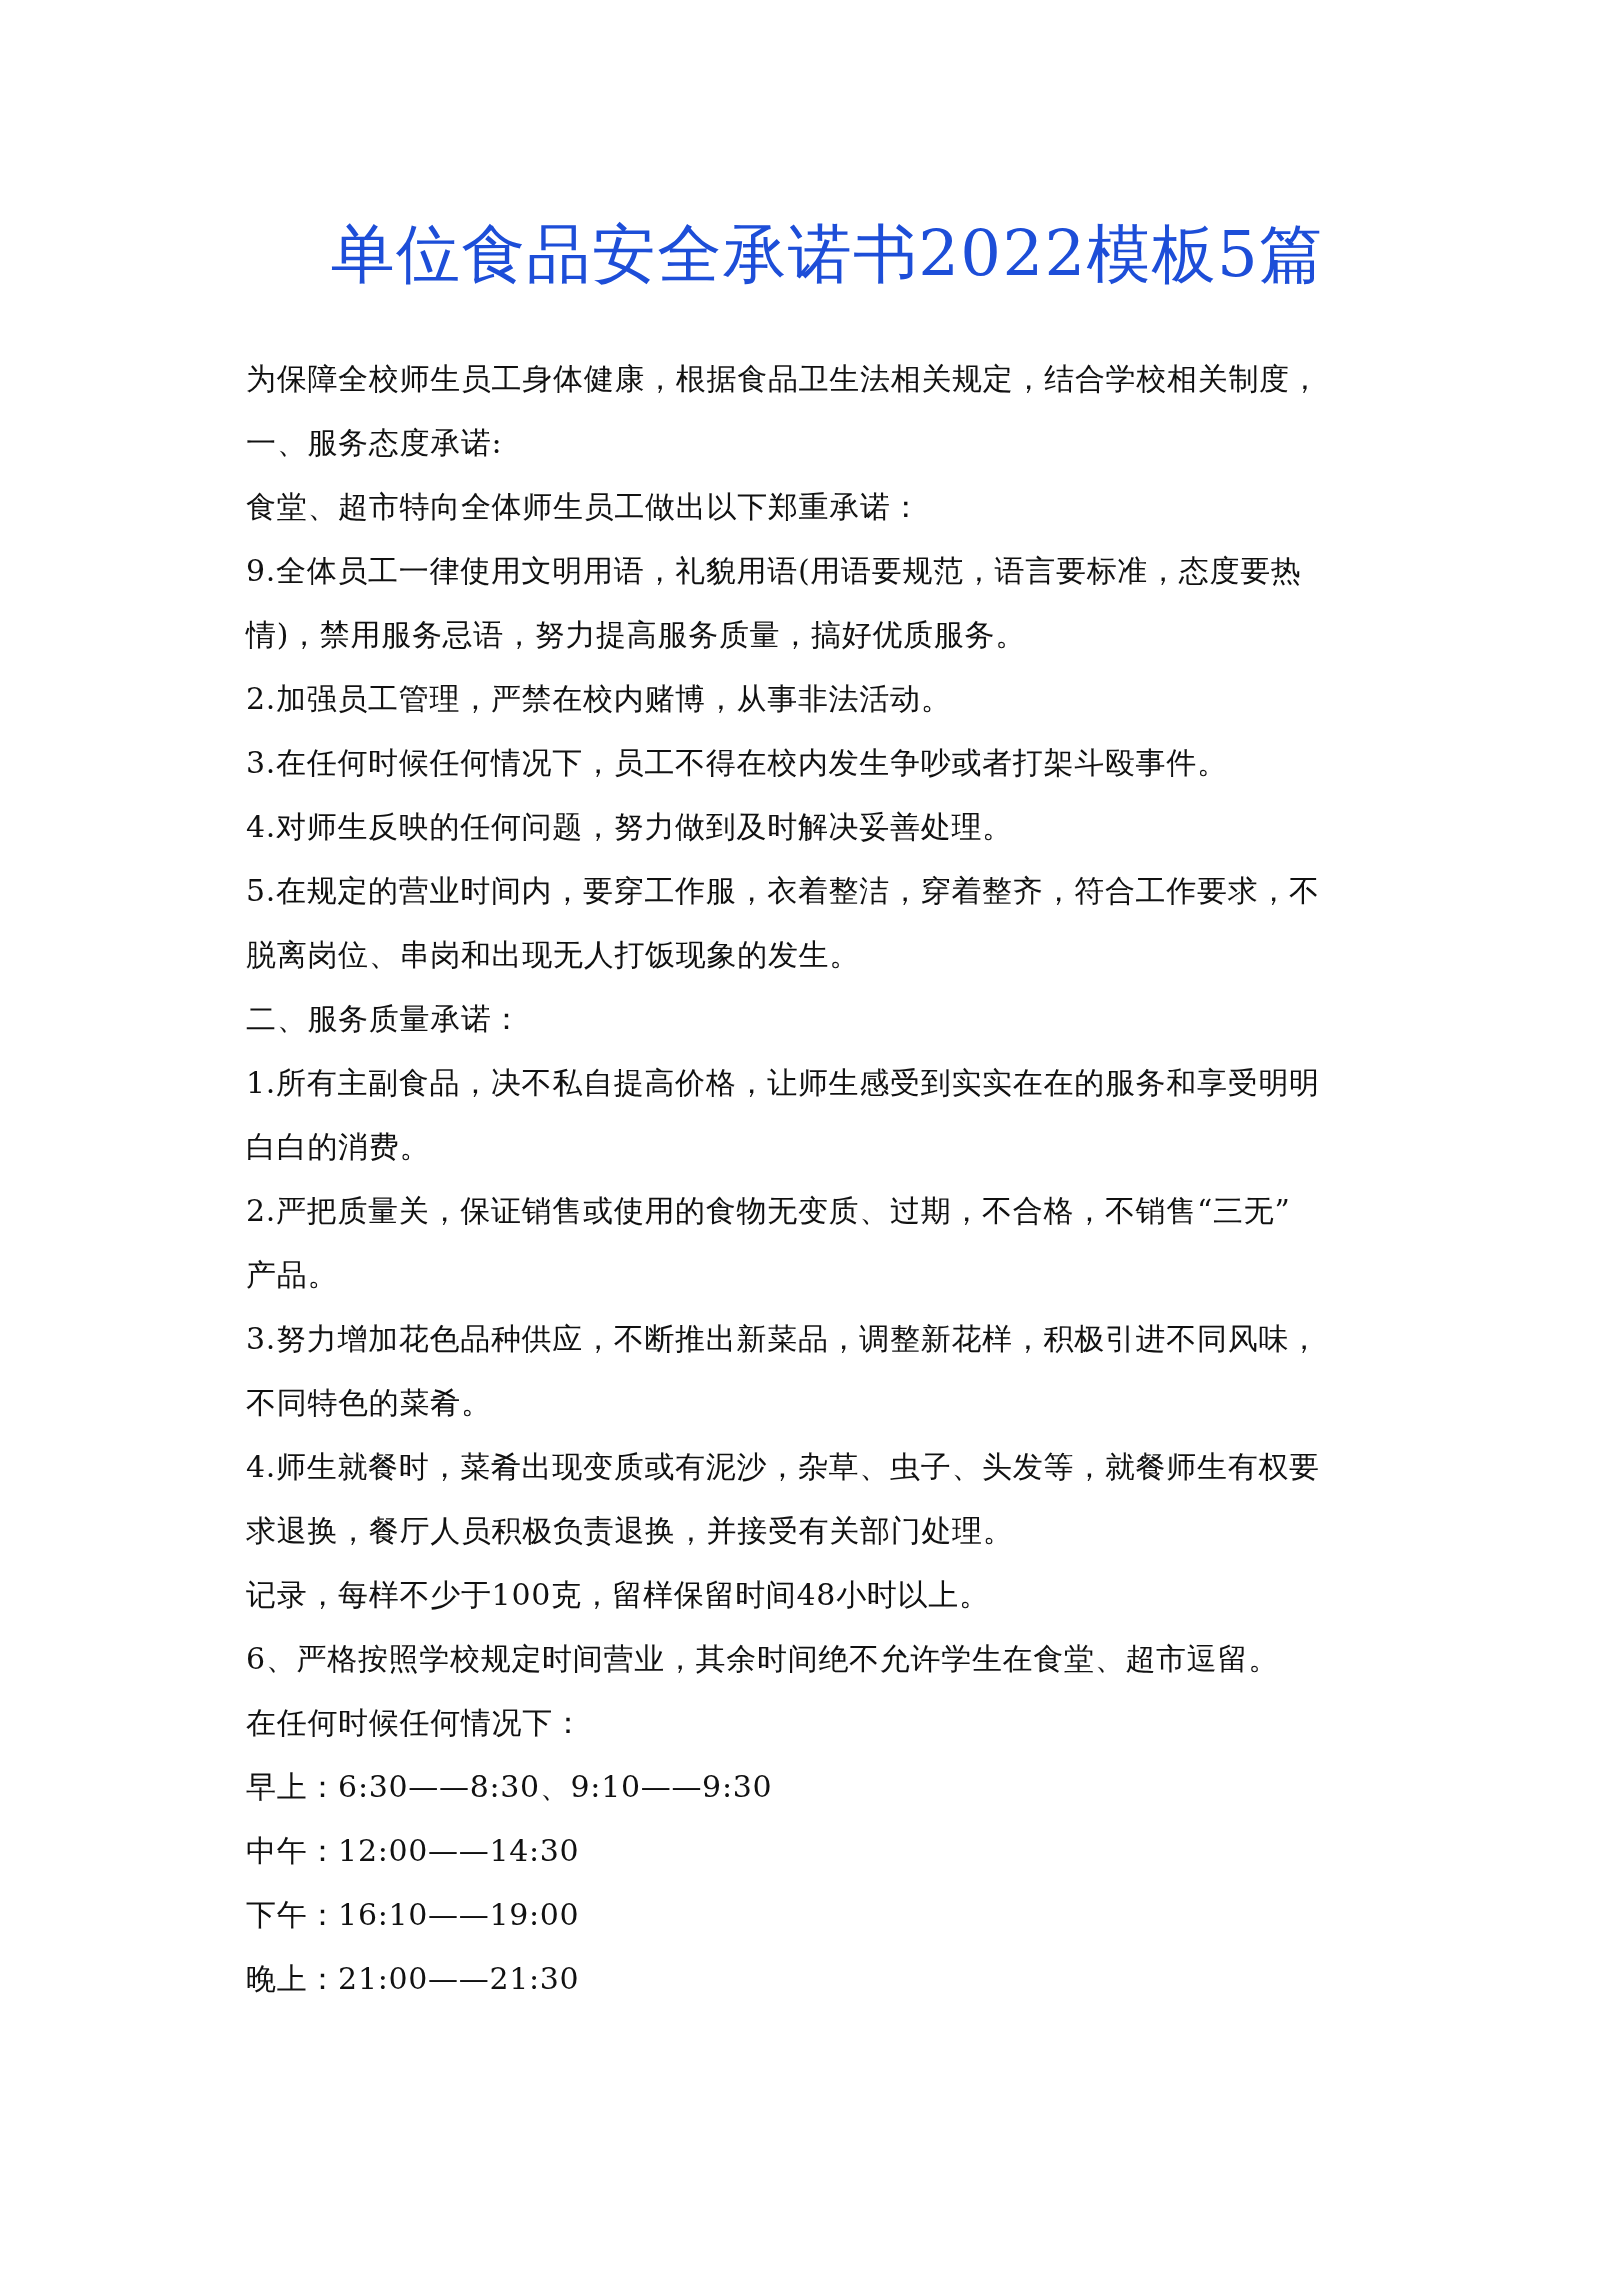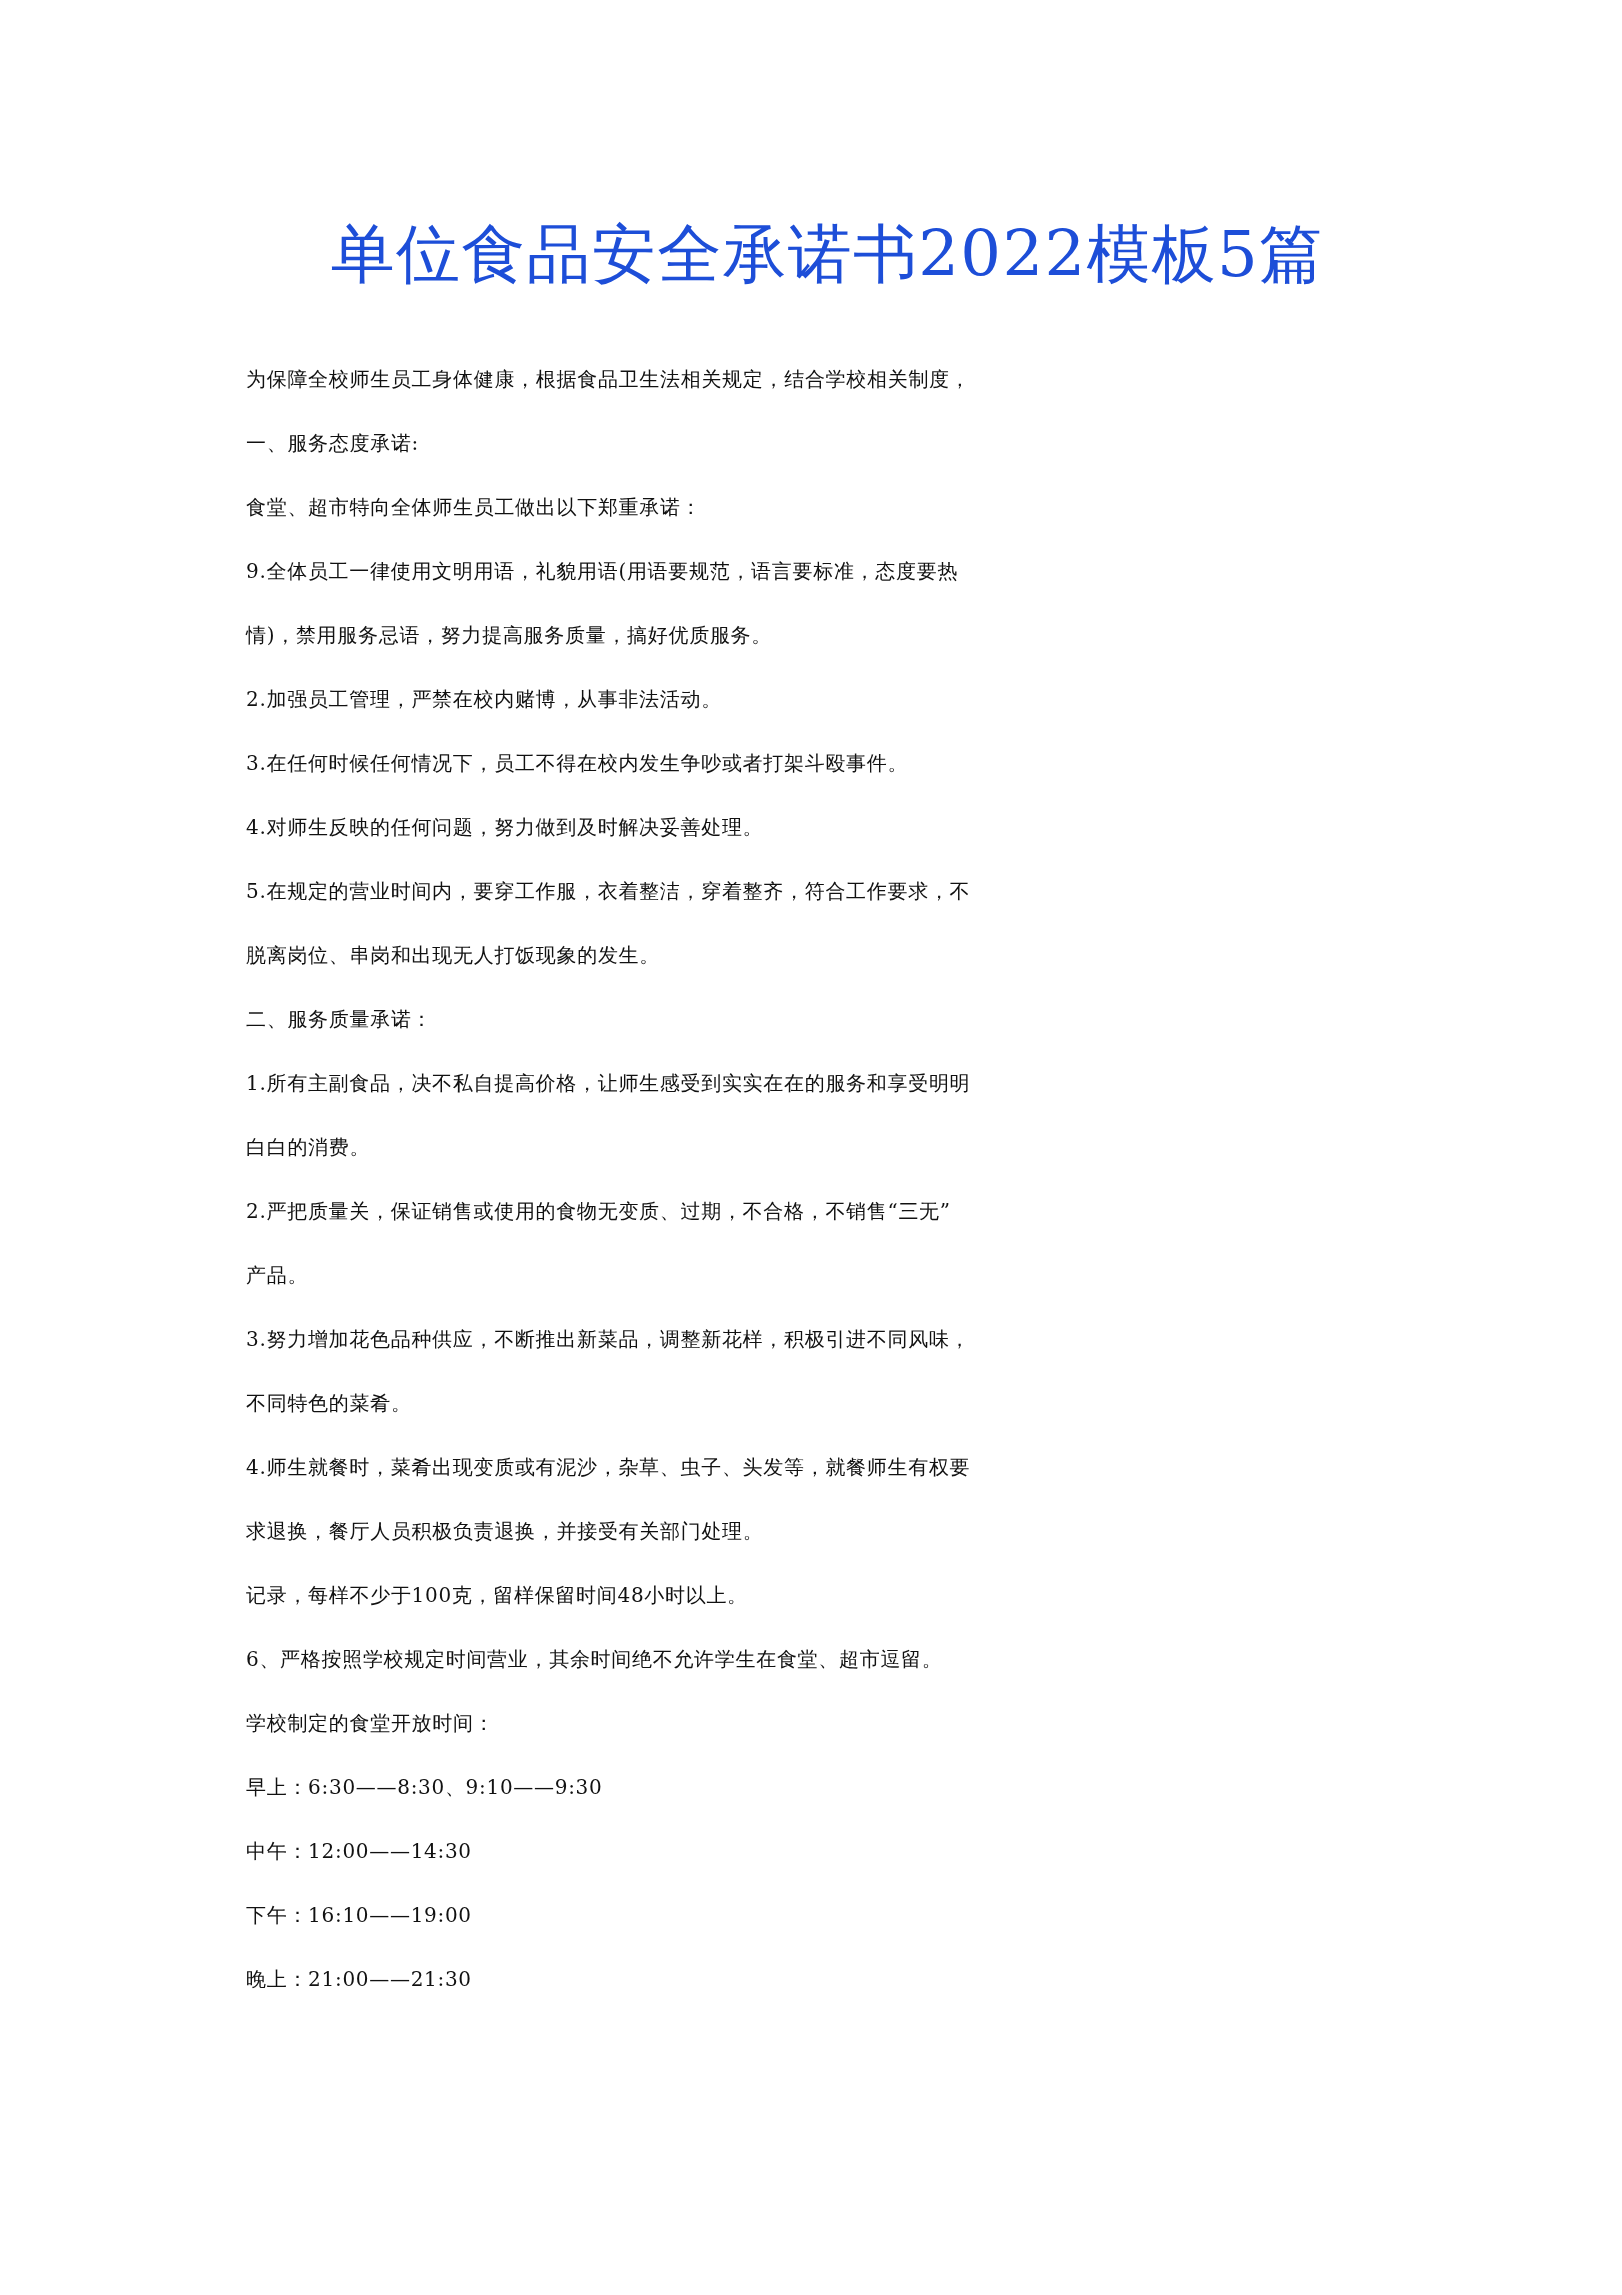--- a/index.html
+++ b/index.html
@@ -36,21 +36,21 @@
       color: #1d4ed8;
       margin: 16px;
     }
     .body-text {
       position: absolute;
       left: 246px;
       top: 347px;
       width: 1139px;
     }
     .line {
-      font-size: 20px;
+      font-size: 30px;
       line-height: 64px;
       height: 64px;
       white-space: nowrap;
       letter-spacing: 0.7px;
       color: #111111;
     }
   </style>
 </head>
 <body>
 
@@ -72,20 +72,20 @@
     <div class="line">1.所有主副食品，决不私自提高价格，让师生感受到实实在在的服务和享受明明</div>
     <div class="line">白白的消费。</div>
     <div class="line">2.严把质量关，保证销售或使用的食物无变质、过期，不合格，不销售“三无”</div>
     <div class="line">产品。</div>
     <div class="line">3.努力增加花色品种供应，不断推出新菜品，调整新花样，积极引进不同风味，</div>
     <div class="line">不同特色的菜肴。</div>
     <div class="line">4.师生就餐时，菜肴出现变质或有泥沙，杂草、虫子、头发等，就餐师生有权要</div>
     <div class="line">求退换，餐厅人员积极负责退换，并接受有关部门处理。</div>
     <div class="line">记录，每样不少于100克，留样保留时间48小时以上。</div>
     <div class="line">6、严格按照学校规定时间营业，其余时间绝不允许学生在食堂、超市逗留。</div>
-    <div class="line">学校制定的食堂开放时间：</div>
+    <div class="line">在任何时候任何情况下：</div>
     <div class="line">早上：6:30——8:30、9:10——9:30</div>
     <div class="line">中午：12:00——14:30</div>
     <div class="line">下午：16:10——19:00</div>
     <div class="line">晚上：21:00——21:30</div>
   </div>
 </div>
 
 
 </body></html>

